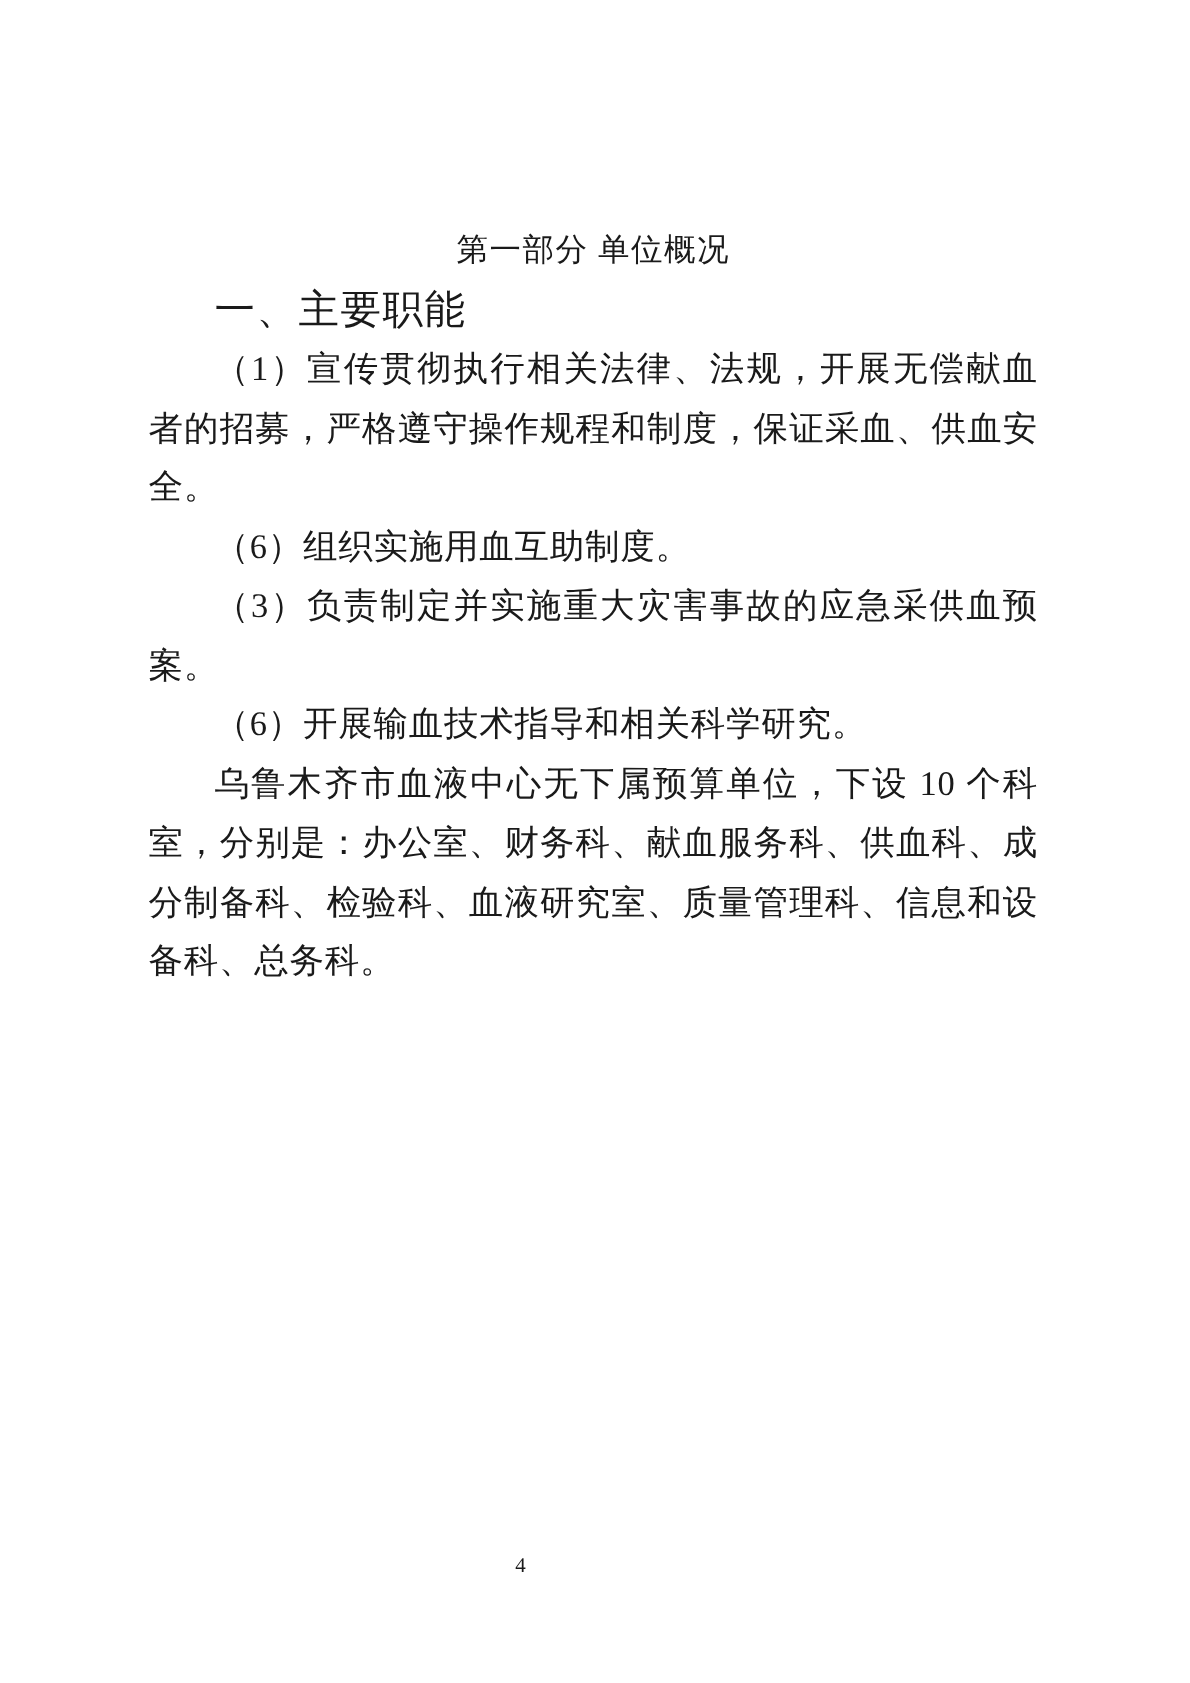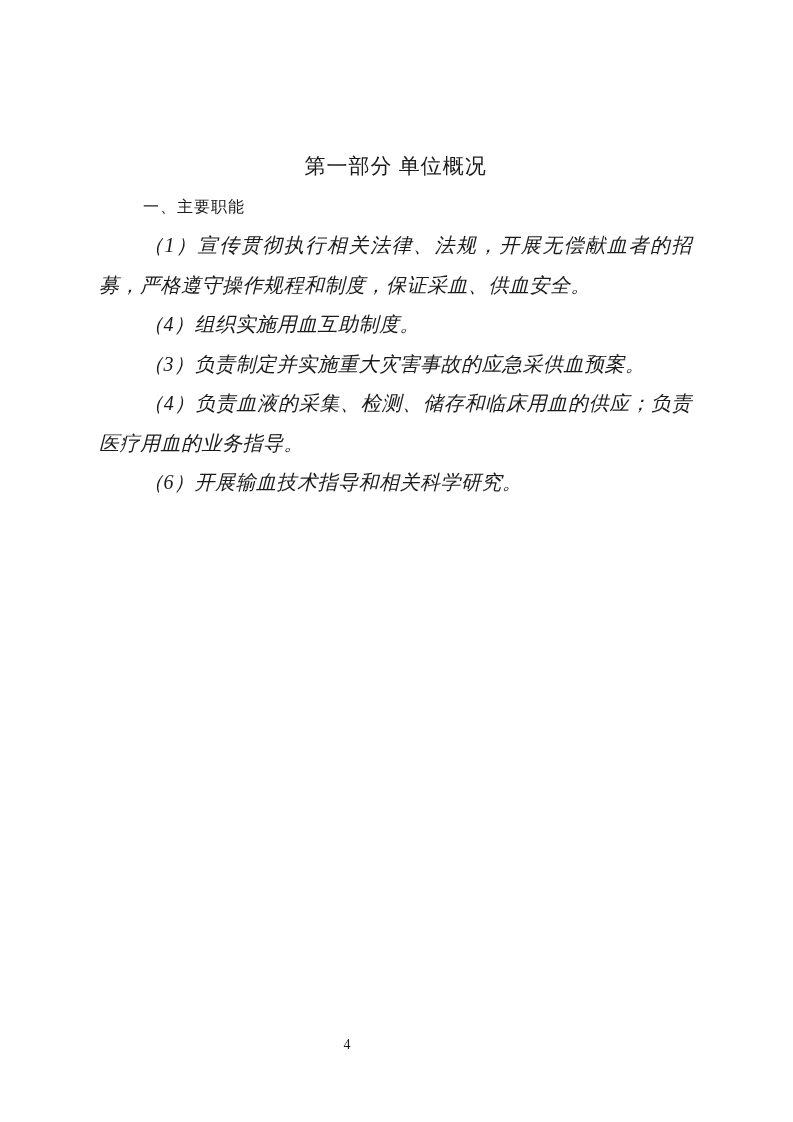--- a/index.html
+++ b/index.html
@@ -23,34 +23,33 @@
     width: 593px;
   }
   .doc-title {
     font-size: 21px;
     line-height: 39.5px;
     text-align: center;
     letter-spacing: 1px;
     white-space: nowrap;
   }
   .doc-heading {
-    font-size: 16px;
+    font-size: 27px;
     line-height: 39.5px;
     text-indent: 44px;
     letter-spacing: 1px;
   }
   .doc-para {
-    font-size: 20px;
+    font-size: 23px;
     line-height: 39.5px;
     text-indent: 44px;
     text-align: justify;
     text-align-last: left;
     letter-spacing: 0.5px;
     margin: 0;
-    font-style: italic;
   }
   .page-footer {
     position: absolute;
     top: 1036px;
     left: 0;
     width: 100%;
     text-align: center;
     font-size: 14px;
     line-height: 18px;
     color: #1a1a1a;
@@ -61,28 +60,28 @@
 
 <div class="doc-page">
   <div class="doc-content">
 
     <div class="doc-title">第一部分 单位概况</div>
 
     <div class="doc-heading">一、主要职能</div>
 
     <p class="doc-para">（1）宣传贯彻执行相关法律、法规，开展无偿献血者的招募，严格遵守操作规程和制度，保证采血、供血安全。</p>
 
-    <p class="doc-para">（4）组织实施用血互助制度。</p>
+    <p class="doc-para">（6）组织实施用血互助制度。</p>
 
     <p class="doc-para">（3）负责制定并实施重大灾害事故的应急采供血预案。</p>
 
-    <p class="doc-para">（4）负责血液的采集、检测、储存和临床用血的供应；负责医疗用血的业务指导。</p>
 
 
     <p class="doc-para">（6）开展输血技术指导和相关科学研究。</p>
 
 
 
+    <p class="doc-para">乌鲁木齐市血液中心无下属预算单位，下设 10 个科室，分别是：办公室、财务科、献血服务科、供血科、成分制备科、检验科、血液研究室、质量管理科、信息和设备科、总务科。</p>
 
   </div>
 
   <div class="page-footer">4</div>
 </div>
 
 </body></html>

